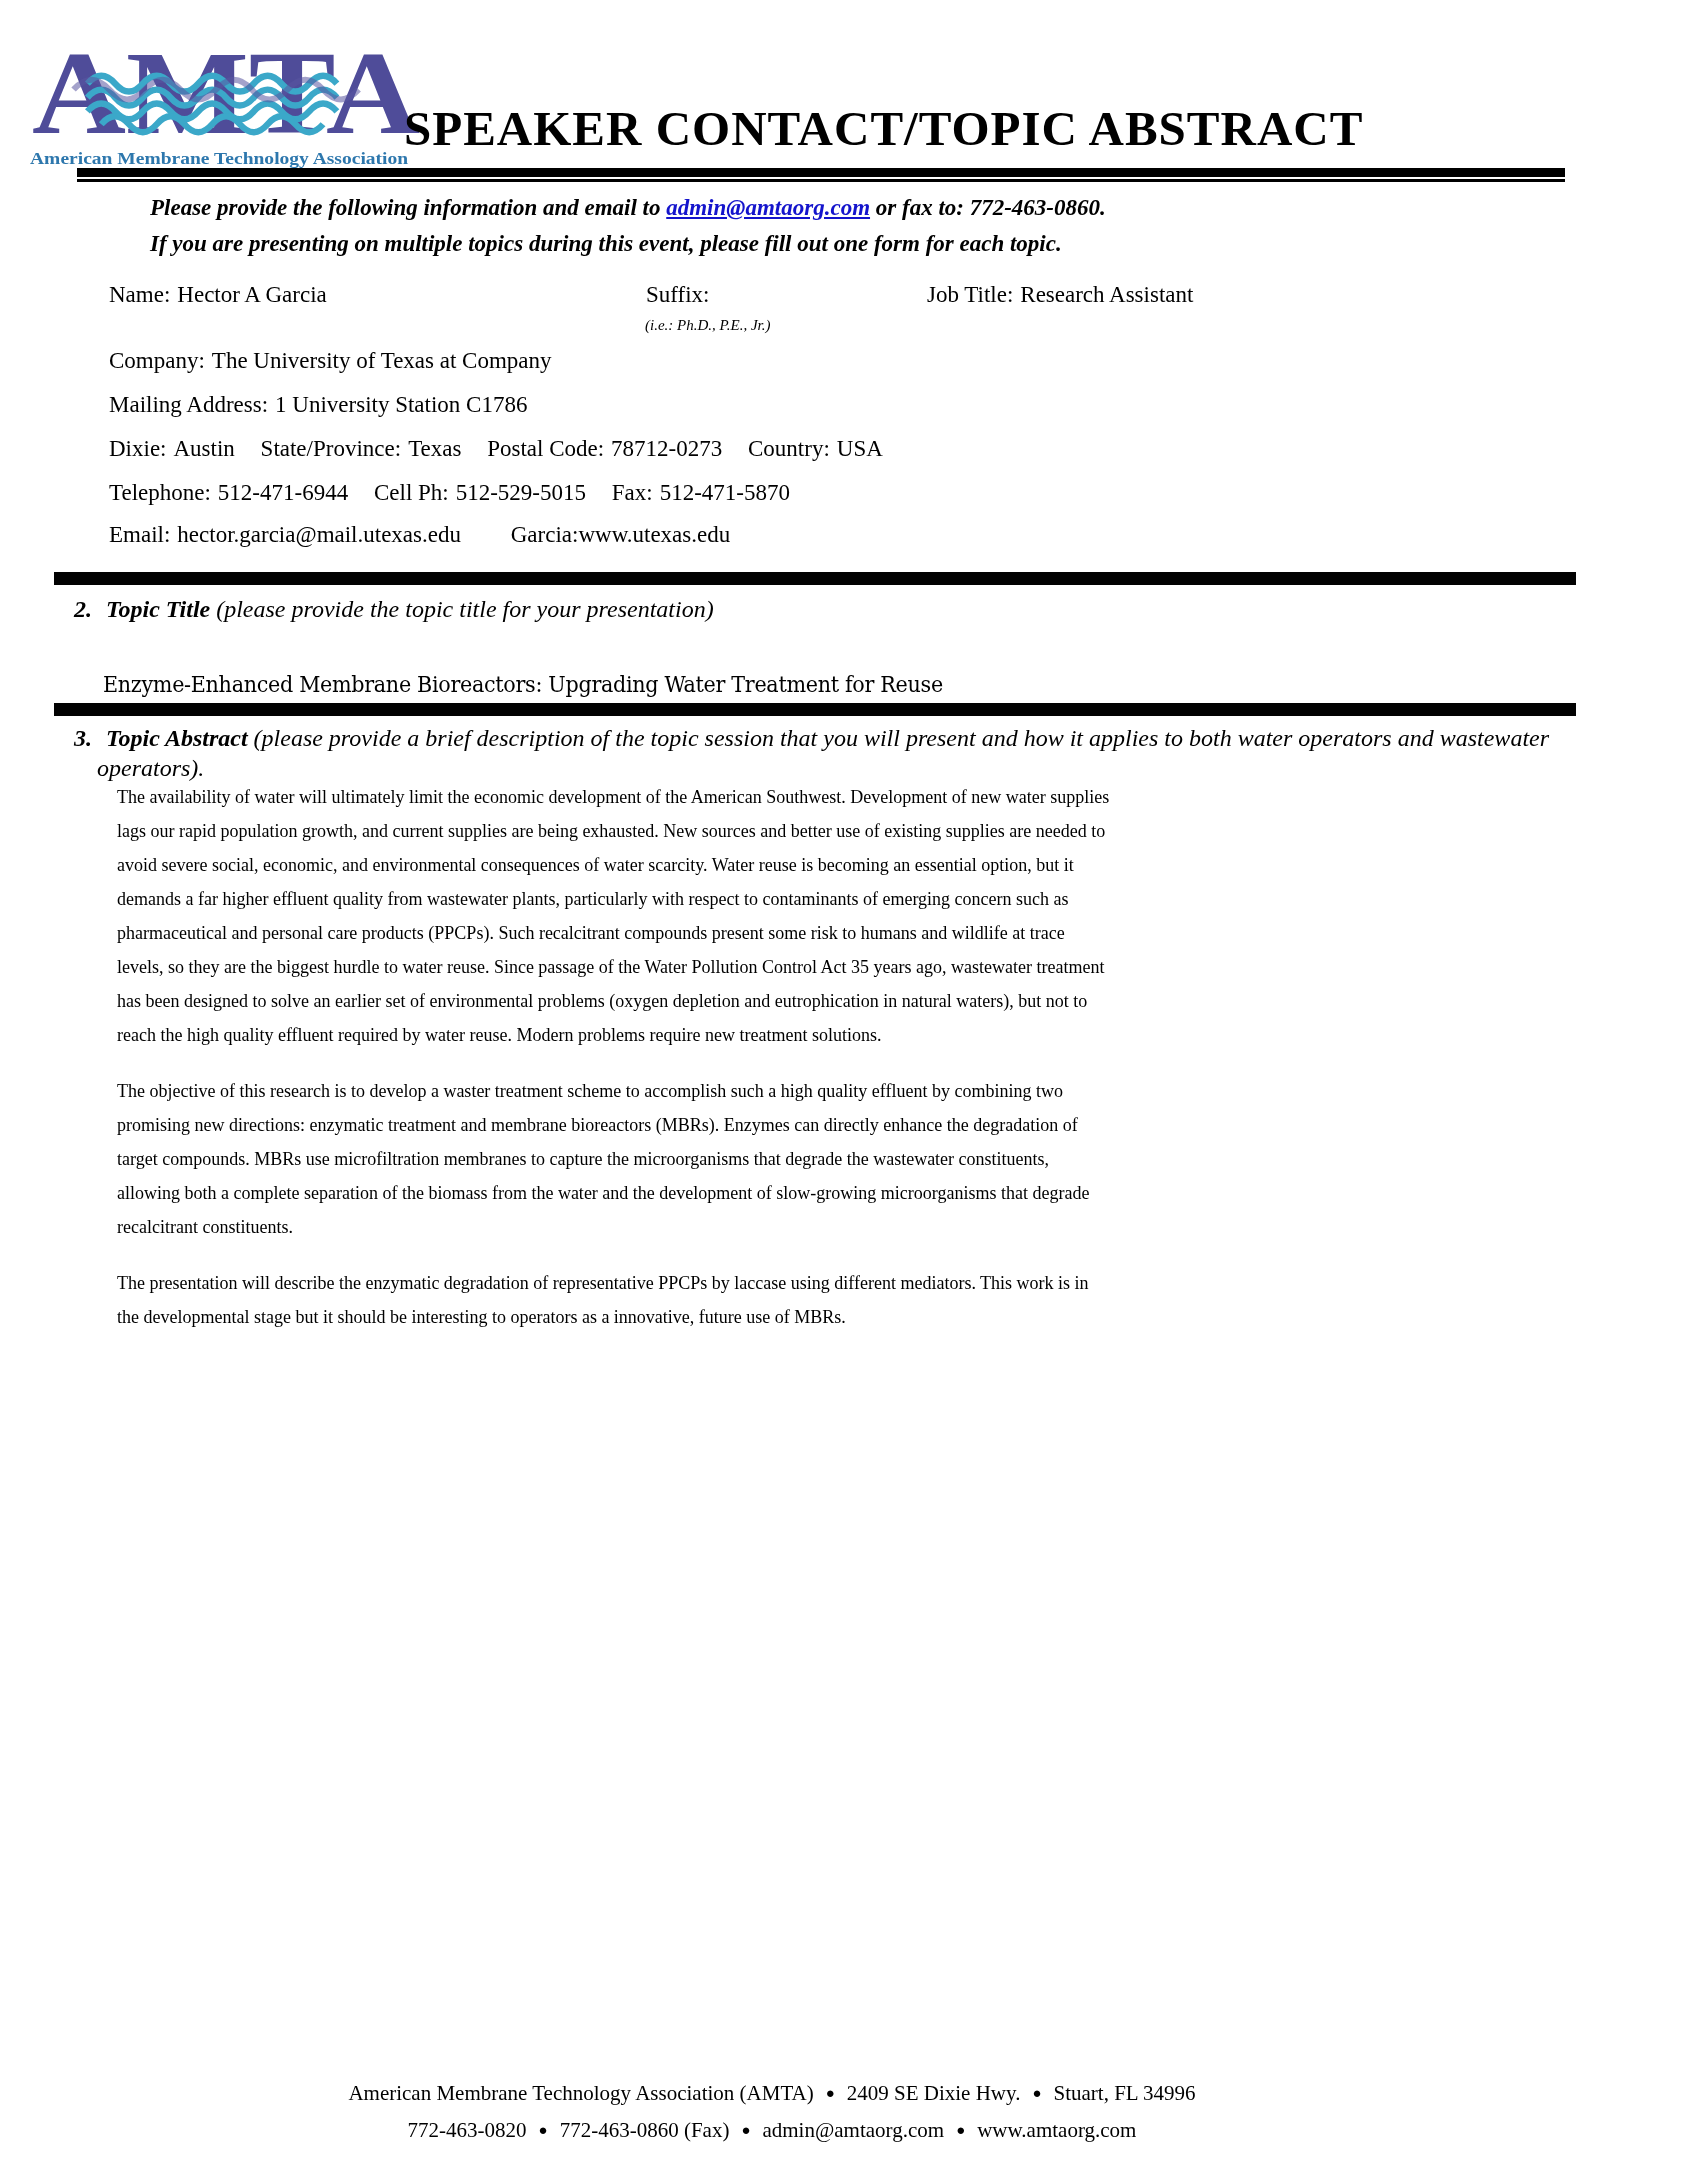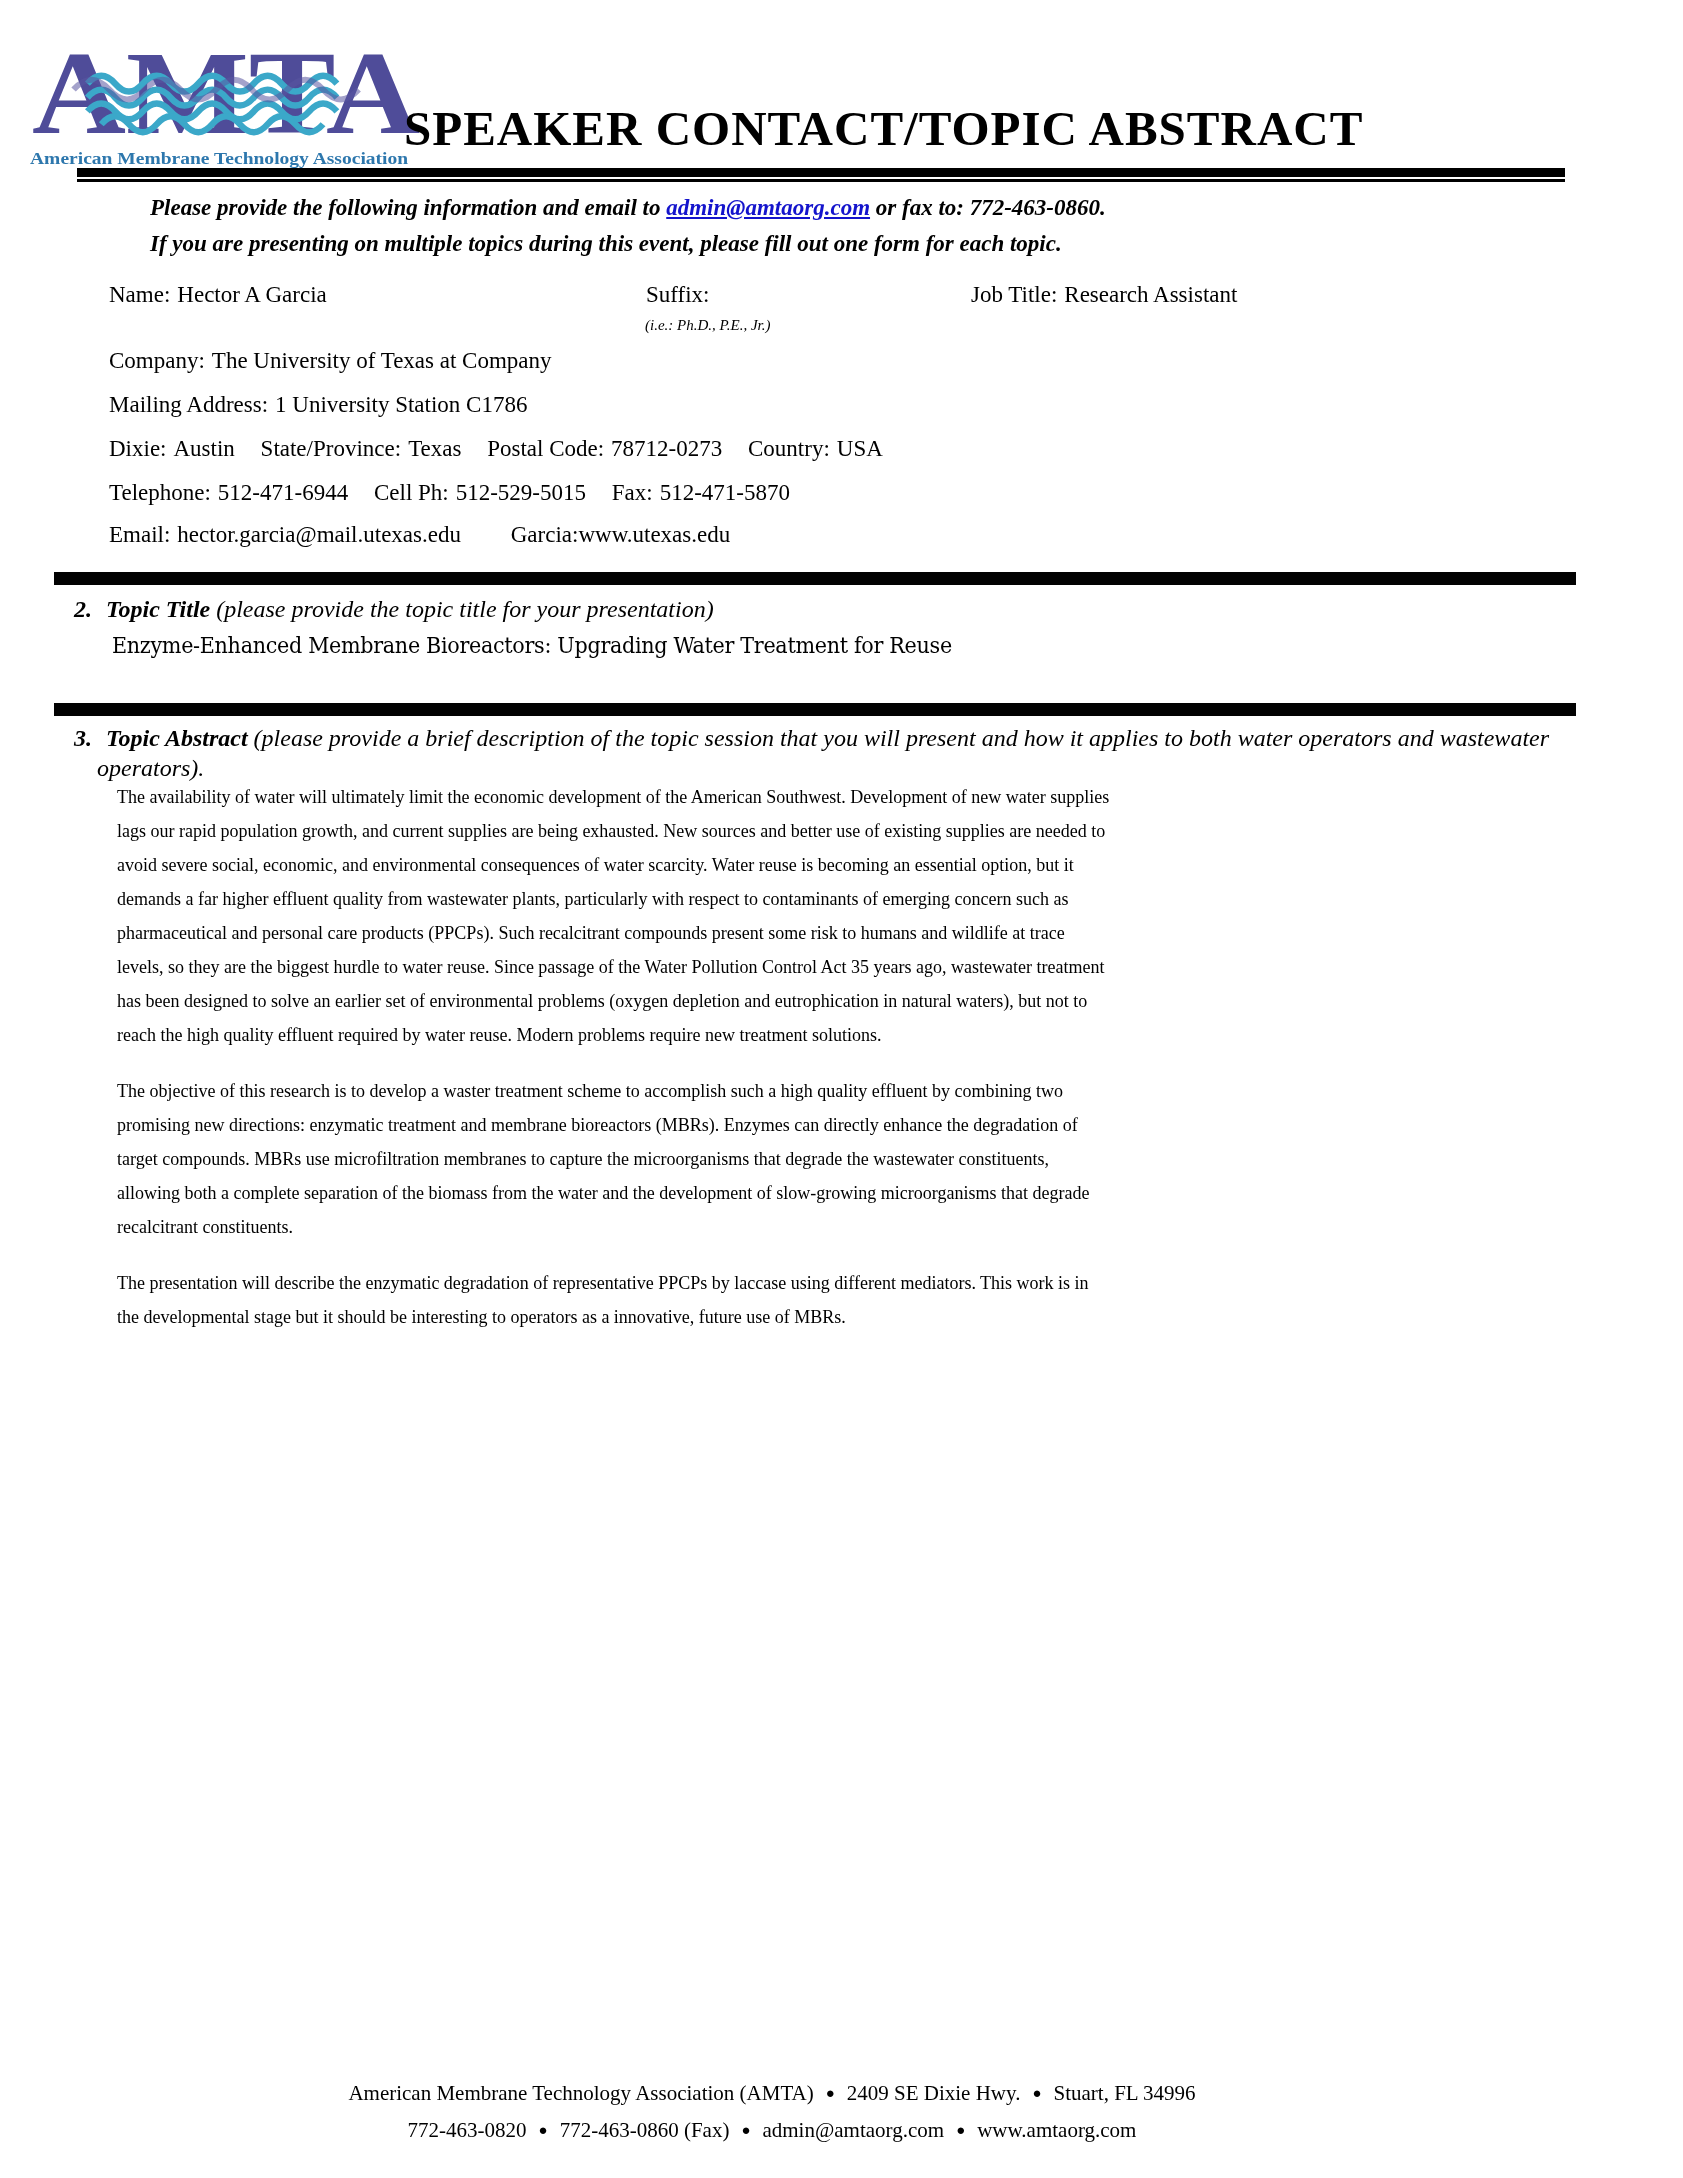--- a/index.html
+++ b/index.html
@@ -21,32 +21,32 @@
   
   .instr{position:absolute;left:150px;font-size:23px;font-weight:bold;font-style:italic;white-space:nowrap;}
   .instr a{color:#1414cc;text-decoration:underline;}
 
   
   .row{position:absolute;left:109px;font-size:23px;white-space:nowrap;}
   .val{margin-left:7px;}
   .gap{margin-left:20px;}
   .biggap{margin-left:44px;}
   .colsuffix{position:absolute;left:537px;top:0;}
-  .coljob{position:absolute;left:862px;top:0;}
+  .coljob{position:absolute;left:818px;top:0;}
   .hint-small{position:absolute;left:645px;top:317px;font-size:15px;font-style:italic;white-space:nowrap;}
 
   
   .bar{position:absolute;left:54px;width:1522px;height:13px;background:#020202;}
   .sechead{position:absolute;left:74px;font-size:24px;font-style:italic;width:1465px;
            padding-left:23px;text-indent:-23px;line-height:30px;}
   .sechead b{font-weight:bold;}
   .secnum{font-weight:bold;margin-right:14px;}
 
-  .topic-title-value{position:absolute;left:112px;font-size:23px;white-space:nowrap;
-                     font-family:"DejaVu Serif","Liberation Serif",serif;font-stretch:condensed;letter-spacing:-0.3px;}
+  .topic-title-value{position:absolute;left:103px;font-size:23px;white-space:nowrap;
+                     font-family:"DejaVu Serif","Liberation Serif",serif;font-stretch:condensed;letter-spacing:-0.3px;margin-top:39px;}
 
   
   .abstract{position:absolute;left:117px;top:780px;width:998px;font-size:18px;line-height:34px;}
   .abstract p{margin:0 0 22px 0;}
 
   
   .footer{position:absolute;left:0;top:2075px;width:1544px;text-align:center;font-size:21px;line-height:37px;}
   .bullet{font-size:15px;vertical-align:2px;margin:0 12px;}
 </style>
 </head>

